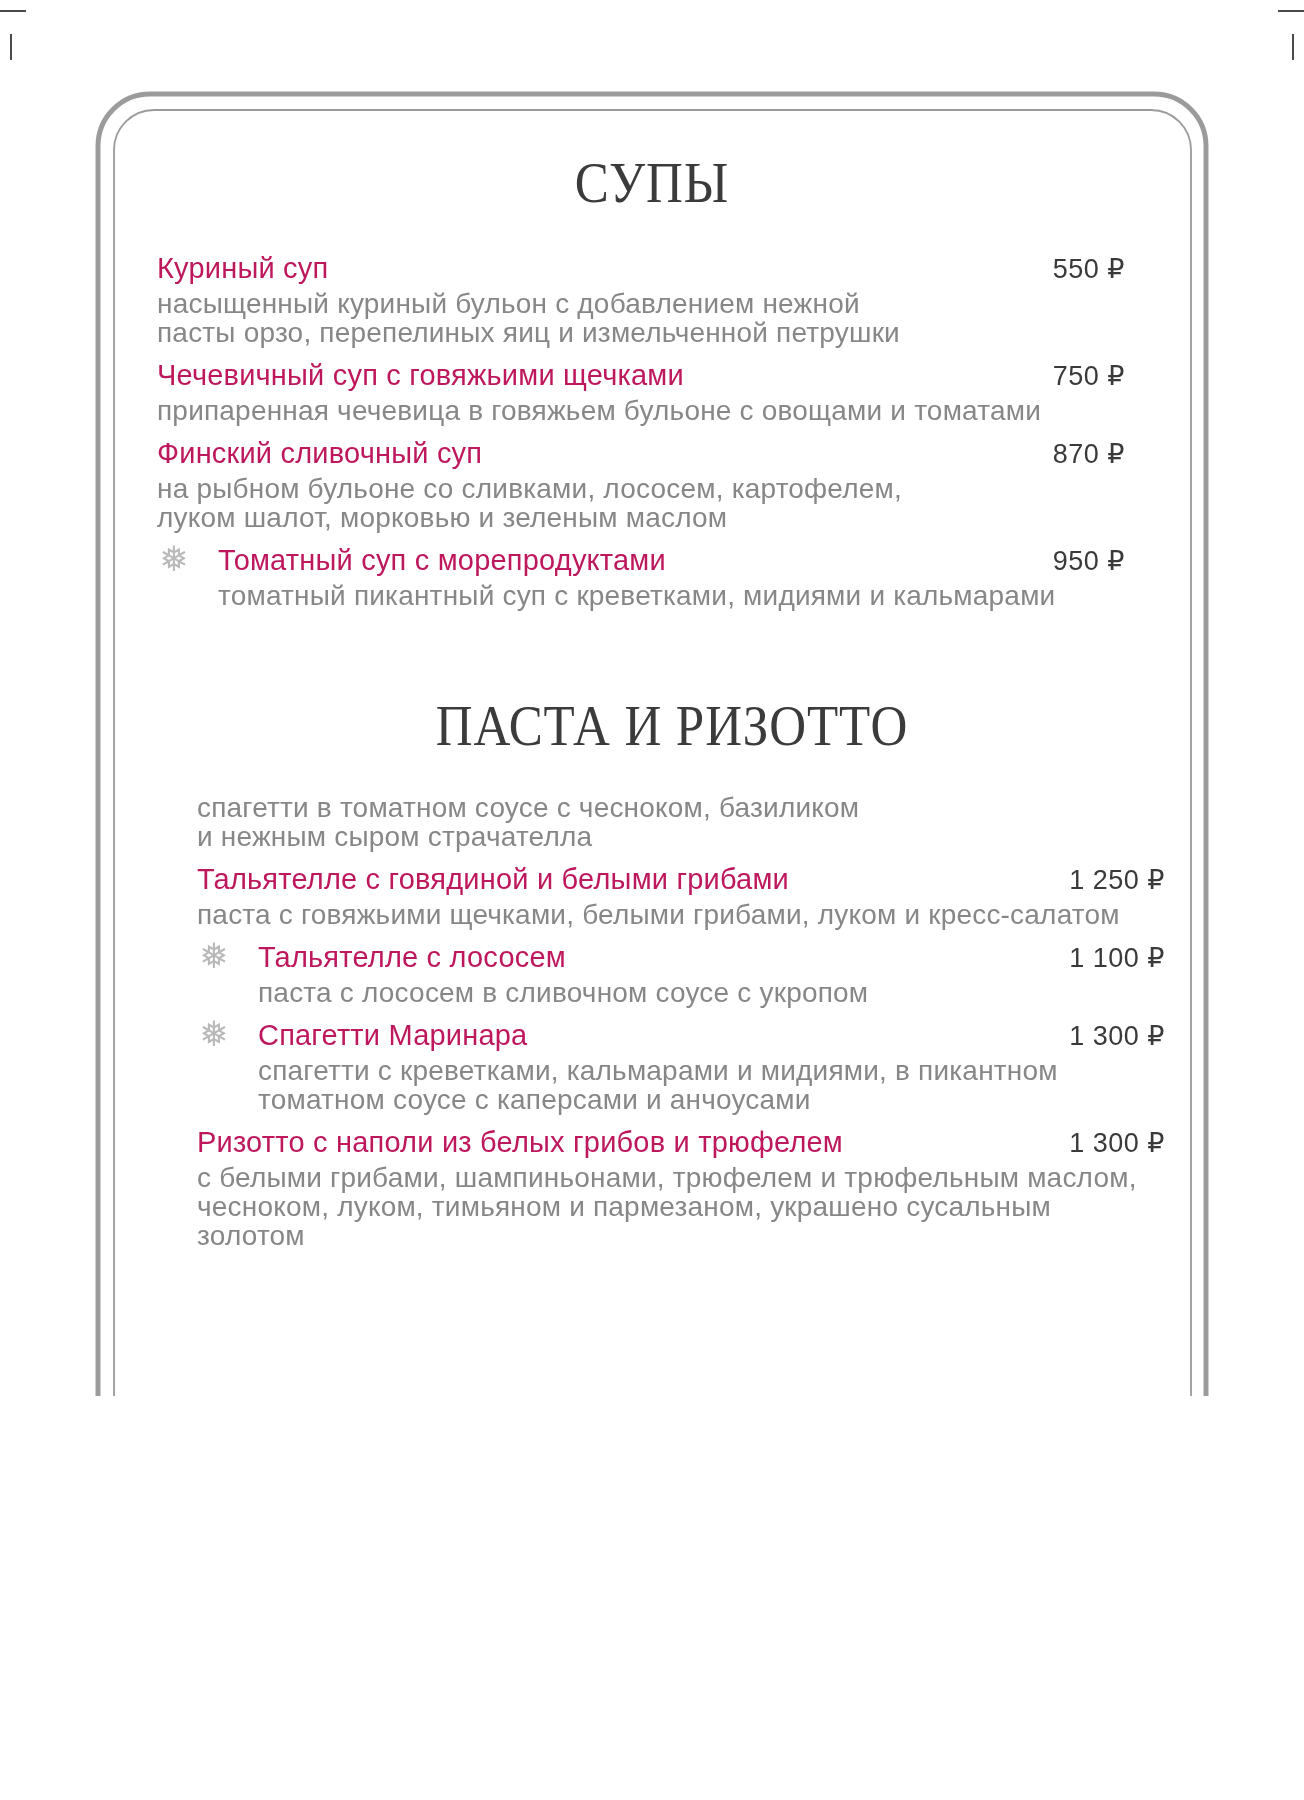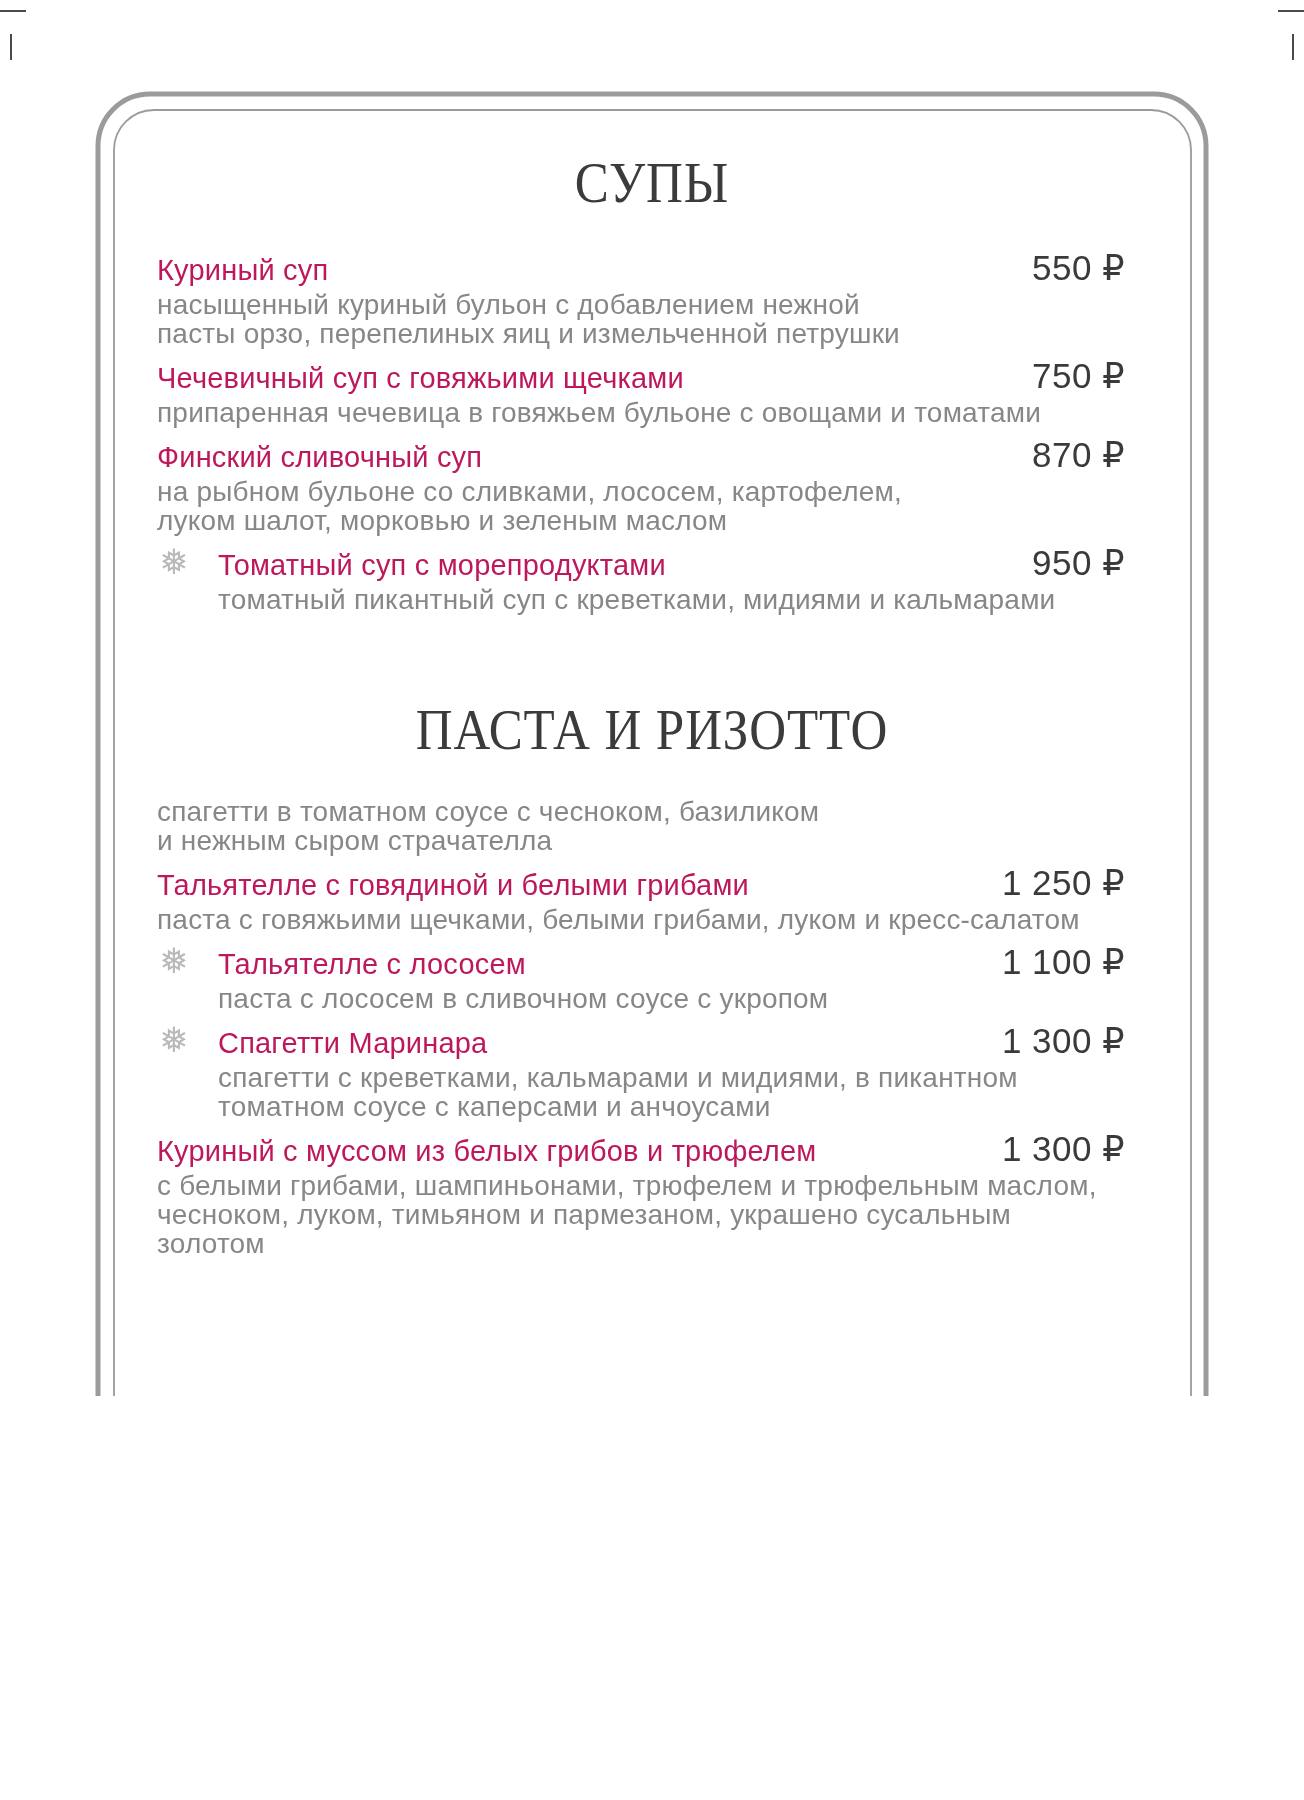--- a/index.html
+++ b/index.html
@@ -16,26 +16,26 @@
   .crop.h { width:26px; height:2px; }
   .crop.v { width:2px; height:26px; }
   
   .content { position:absolute; left:157px; top:152px; width:990px; z-index:3; }
   .section-title {
     margin:0 0 36px 0; padding:0; text-align:center;
     font-family:"Liberation Serif","DejaVu Serif",serif;
     font-weight:400; font-size:58px; line-height:62px; letter-spacing:1px;
     color:#3b3b3b; transform:scaleX(0.88); transform-origin:50% 50%;
   }
-  .menu-section + .menu-section { margin-top:85px; }
+  .menu-section + .menu-section { margin-top:85px;margin-left:40px; }
   .items { width:968px; }
   .item { margin-bottom:10px; position:relative; }
   .item .row { display:flex; align-items:baseline; line-height:36px; }
   .item .name { flex:1 1 auto; font-size:29px; color:#be185d; letter-spacing:0.2px; }
-  .item .price { flex:0 0 auto; font-size:35px; color:#3a3a3a; white-space:nowrap; letter-spacing:0.5px; }
+  .item .price { flex:0 0 auto; font-size:27px; color:#3a3a3a; white-space:nowrap; letter-spacing:0.5px; }
   .item .desc {
     margin-top:2px; font-size:28px; line-height:29px; color:#878787;
     white-space:pre-line; letter-spacing:0.2px;
   }
   .item .snow {
     display:none; position:absolute; left:2px; top:-2px;
     font-size:35px; line-height:38px; color:#b9b9b9;
   }
   .item.seasonal { padding-left:61px; }
   .item.seasonal .snow { display:block; }
@@ -139,21 +139,21 @@
       <span class="name">Спагетти Маринара</span>
       <span class="price">1 300 ₽</span>
     </div>
     <div class="desc">спагетти с креветками, кальмарами и мидиями, в пикантном
 томатном соусе с каперсами и анчоусами</div>
   </div>
 
   <div class="item">
 
     <div class="row">
-      <span class="name">Куриный с муссом из белых грибов и трюфелем</span>
+      <span class="name">Ризотто с наполи из белых грибов и трюфелем</span>
       <span class="price">1 300 ₽</span>
     </div>
     <div class="desc">с белыми грибами, шампиньонами, трюфелем и трюфельным маслом,
 чесноком, луком, тимьяном и пармезаном, украшено сусальным золотом</div>
   </div>
 
 </div>
   </section>
 </div>
 

